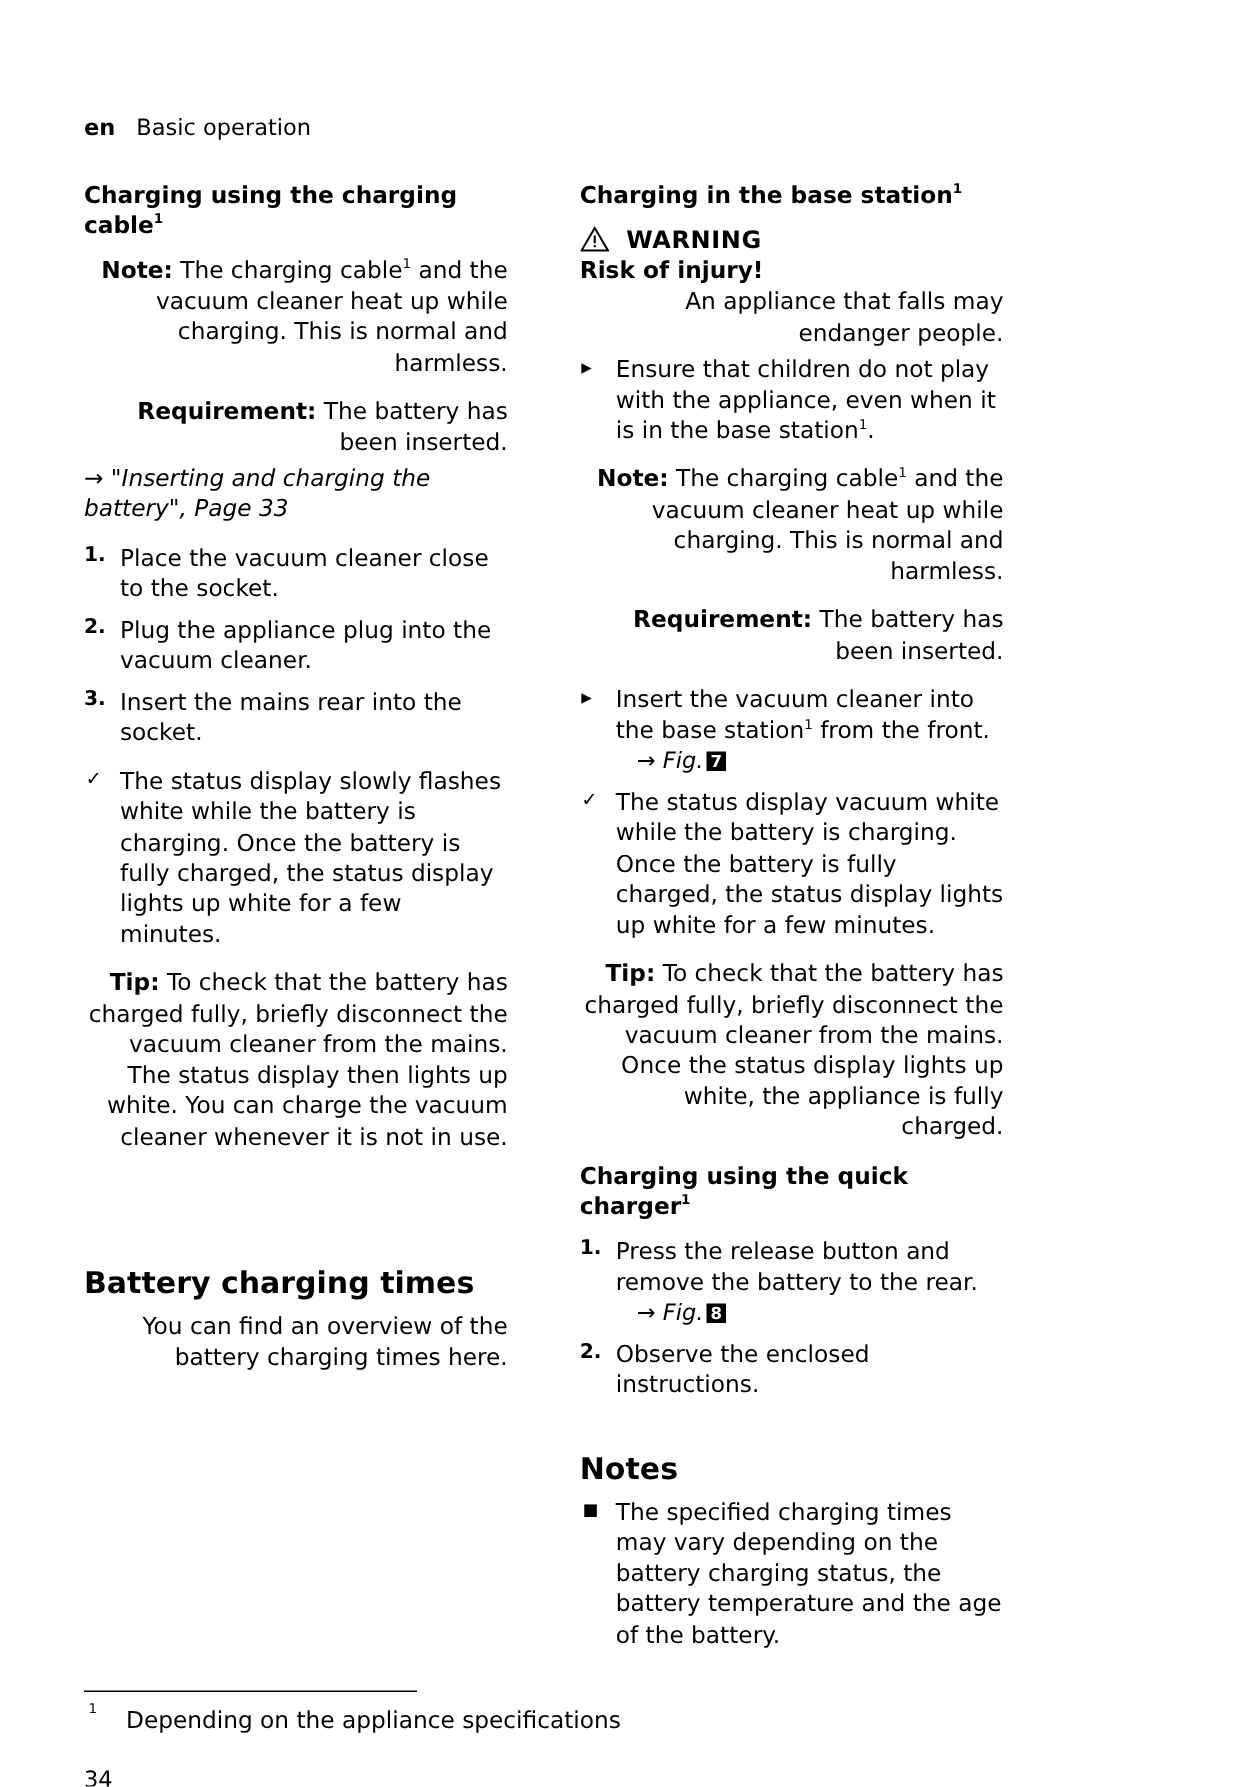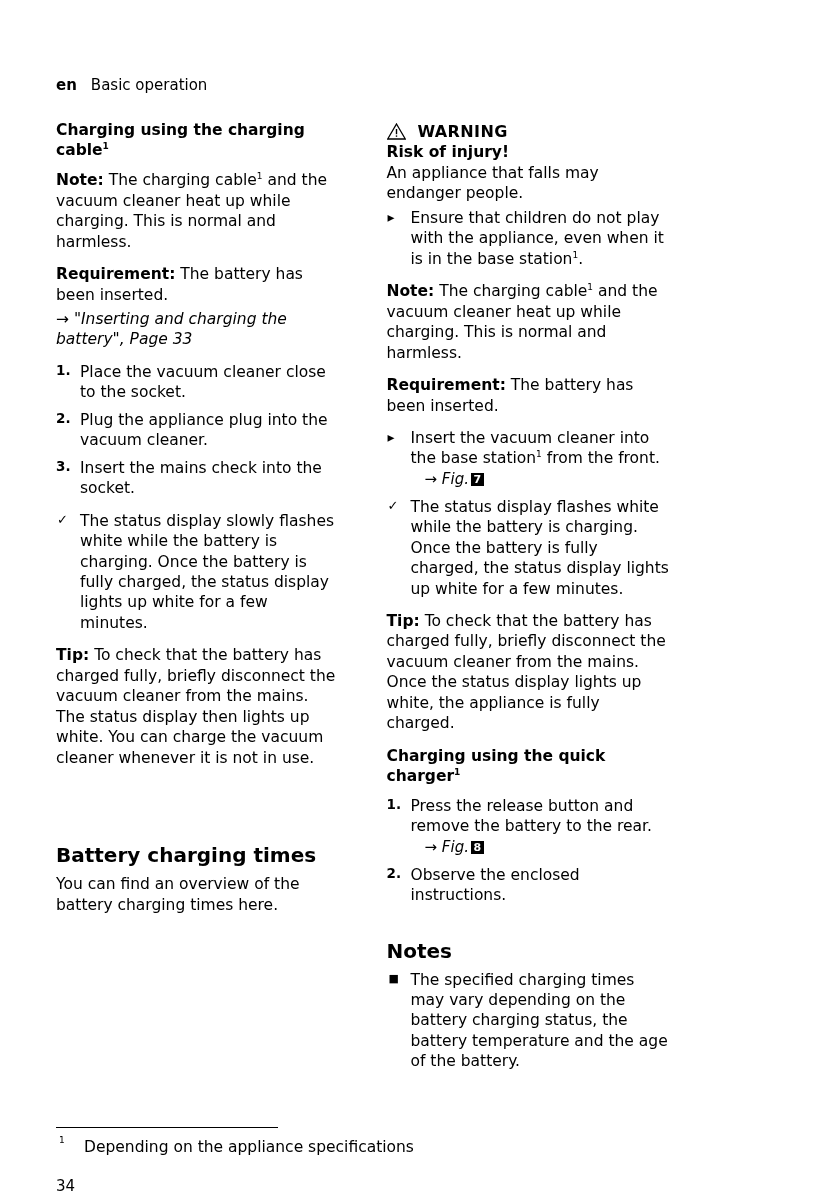--- a/index.html
+++ b/index.html
@@ -53,20 +53,21 @@
   h3.subheading {
     font-size: 20px;
     font-weight: bold;
     margin: 0 0 6px 0;
     line-height: 1.3;
   }
   p.para {
     font-size: 15.5px;
     line-height: 1.32;
     margin: 0 0 12px 0;
+    text-align: right;
   }
   p.para.tight { margin-bottom: 4px; }
   .lead { font-weight: bold; }
   .xref {
     font-style: italic;
     font-size: 15.5px;
     line-height: 1.32;
     margin: 0 0 12px 0;
   }
   .sup {
@@ -236,21 +237,21 @@
         <li>
           <span class="num">1.</span>
           <span>Place the vacuum cleaner close to the socket.</span>
         </li>
         <li>
           <span class="num">2.</span>
           <span>Plug the appliance plug into the vacuum cleaner.</span>
         </li>
         <li>
           <span class="num">3.</span>
-          <span>Insert the mains check into the socket.</span>
+          <span>Insert the mains rear into the socket.</span>
         </li>
       </ol>
 
       <ul class="plain">
         <li>
           <span class="marker check">✓</span>
           <span>The status display slowly flashes white while the battery is charging. Once the battery is fully charged, the status display lights up white for a few minutes.</span>
         </li>
       </ul>
 
@@ -261,20 +262,23 @@
 
       <div class="spacer-60"></div>
 
       <h3 class="subheading">Battery charging times</h3>
       <p class="para">You can find an overview of the battery charging times here.</p>
 
     </div>
 
     <div class="col">
 
+      <h2 class="heading">
+        <span>Charging in the base station</span><span class="sup">1</span>
+      </h2>
 
       <div class="warning-head">
         <span class="warn-tri">
           <svg width="19" height="17" viewBox="0 0 19 17" xmlns="http://www.w3.org/2000/svg">
             <polygon points="9.5,1 18.3,16 0.7,16" fill="none" stroke="#000" stroke-width="1.3"></polygon>
             <rect x="8.8" y="6" width="1.4" height="5.2" fill="#000"></rect>
             <rect x="8.8" y="12.4" width="1.4" height="1.4" fill="#000"></rect>
           </svg>
         </span>
         <span class="warning-word">WARNING</span>
@@ -303,21 +307,21 @@
 
       <ul class="plain">
         <li>
           <span class="marker">▸</span>
           <span>Insert the vacuum cleaner into the base station</span><span class="sup">1</span>
           <span>from the front.</span>
           <span class="sub-line"><span>→ Fig.</span><span class="figtag">7</span></span>
         </li>
         <li>
           <span class="marker check">✓</span>
-          <span>The status display flashes white while the battery is charging. Once the battery is fully charged, the status display lights up white for a few minutes.</span>
+          <span>The status display vacuum white while the battery is charging. Once the battery is fully charged, the status display lights up white for a few minutes.</span>
         </li>
       </ul>
 
       <p class="para">
         <span class="lead">Tip:</span>
         <span>To check that the battery has charged fully, briefly disconnect the vacuum cleaner from the mains. Once the status display lights up white, the appliance is fully charged.</span>
       </p>
 
       <h2 class="heading">
         <span>Charging using the quick charger</span><span class="sup">1</span>

